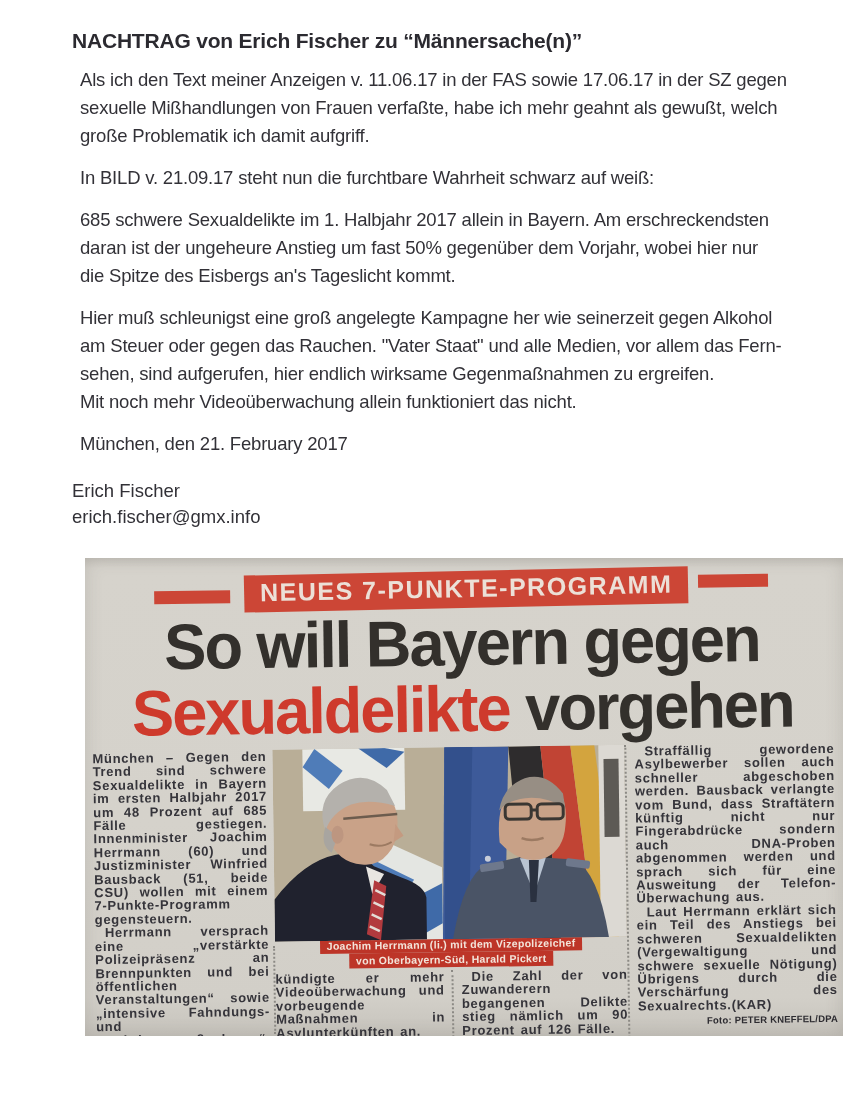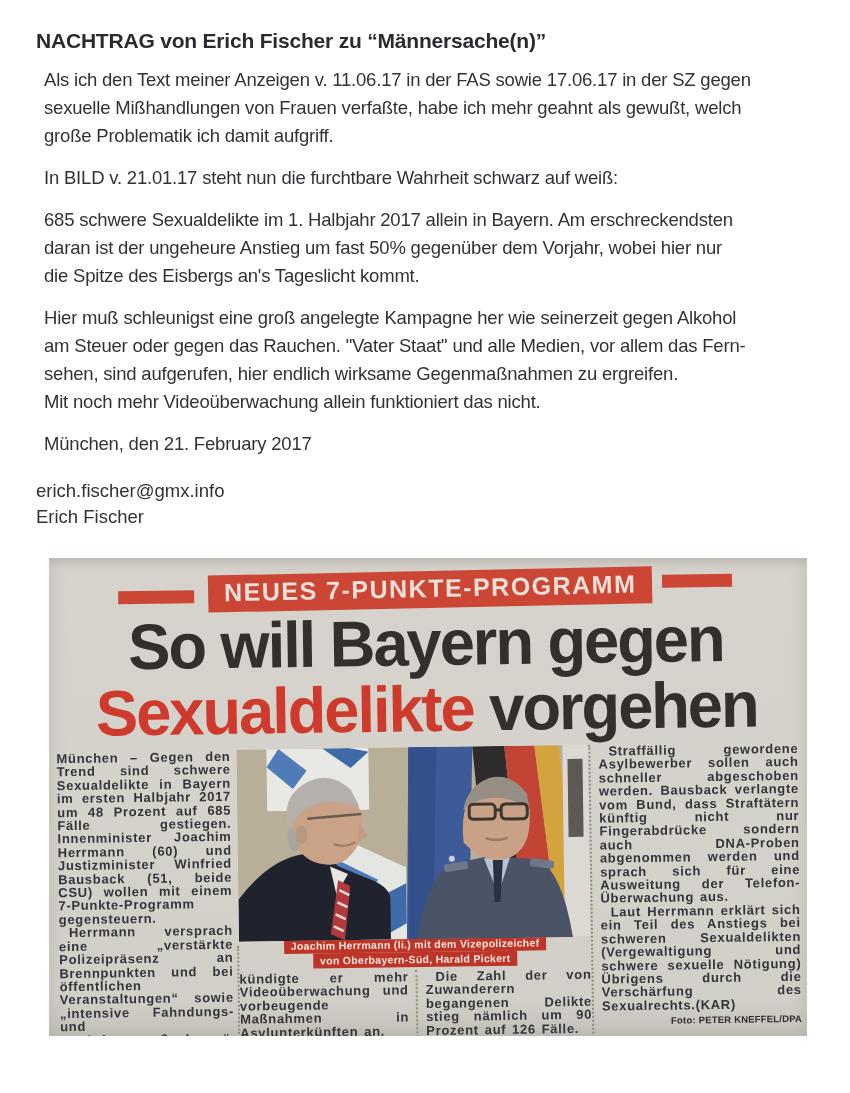--- a/index.html
+++ b/index.html
@@ -1,17 +1,17 @@
 <!DOCTYPE html>
 <html lang="de"><head>
 <meta charset="utf-8">
 <style>
   html,body{margin:0;padding:0;background:#ffffff;}
   body{width:850px;height:1093px;font-family:"Liberation Sans","DejaVu Sans",sans-serif;color:#2f2e33;overflow:hidden;}
-  .page{padding:28px 46px 0 36px;box-sizing:border-box;width:798px;height:1093px;}
+  .page{padding:28px 46px 0 72px;box-sizing:border-box;width:798px;height:1093px;}
 
   
   .letter-title{font-size:21px;font-weight:bold;line-height:26px;margin:0 0 12px 0;color:#2b2a30;letter-spacing:-0.2px;}
   .letter p{font-size:18.5px;line-height:28px;margin:0 0 14px 8px;white-space:pre-line;color:#323137;width:740px;letter-spacing:-0.2px;}
   .signature-block{margin-top:20px;}
   .signature-block div{font-size:18.5px;line-height:26px;color:#323137;}
 
   
   .clipping{margin:28px 0 0 13px;width:758px;height:478px;box-sizing:border-box;position:relative;
     background:linear-gradient(180deg,#c8c5be 0,#d6d3cc 10px,#d5d2cb 55%,#d2cfc8 92%,#c6c3bc 100%);
@@ -55,32 +55,32 @@
 <body>
 
 <main class="page">
 
   <h1 class="letter-title"><span>NACHTRAG von Erich Fischer zu “Männersache(n)”</span></h1>
 
   <section class="letter">
     <p>Als ich den Text meiner Anzeigen v. 11.06.17 in der FAS sowie 17.06.17 in der SZ gegen
 sexuelle Mißhandlungen von Frauen verfaßte, habe ich mehr geahnt als gewußt, welch
 große Problematik ich damit aufgriff.</p>
-    <p>In BILD v. 21.01.17 steht nun die furchtbare Wahrheit schwarz auf weiß:</p>
+    <p>In BILD v. 21.09.17 steht nun die furchtbare Wahrheit schwarz auf weiß:</p>
     <p>685 schwere Sexualdelikte im 1. Halbjahr 2017 allein in Bayern. Am erschreckendsten
 daran ist der ungeheure Anstieg um fast 50% gegenüber dem Vorjahr, wobei hier nur
 die Spitze des Eisbergs an's Tageslicht kommt.</p>
     <p>Hier muß schleunigst eine groß angelegte Kampagne her wie seinerzeit gegen Alkohol
 am Steuer oder gegen das Rauchen. "Vater Staat" und alle Medien, vor allem das Fern-
 sehen, sind aufgerufen, hier endlich wirksame Gegenmaßnahmen zu ergreifen.
 Mit noch mehr Videoüberwachung allein funktioniert das nicht.</p>
     <p>München, den 21. February 2017</p>
     <div class="signature-block">
+      <div>Erich Fischer</div>
       <div>erich.fischer@gmx.info</div>
-      <div>Erich Fischer</div>
     </div>
   </section>
 
   <figure class="clipping">
     <div class="clip-inner">
 
       <div class="kicker-row">
         <span class="kicker-bar left"></span>
         <span class="kicker-box">NEUES 7-PUNKTE-PROGRAMM</span>
         <span class="kicker-bar right"></span>

